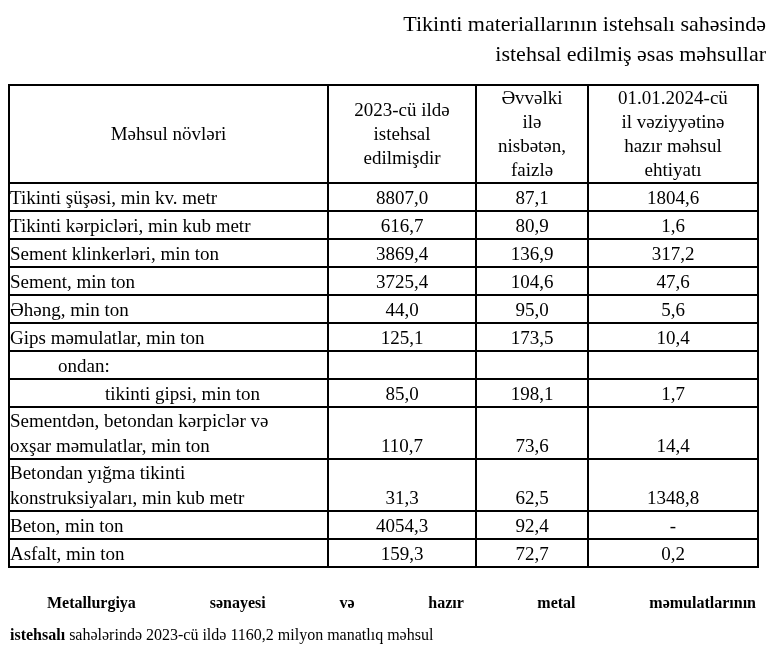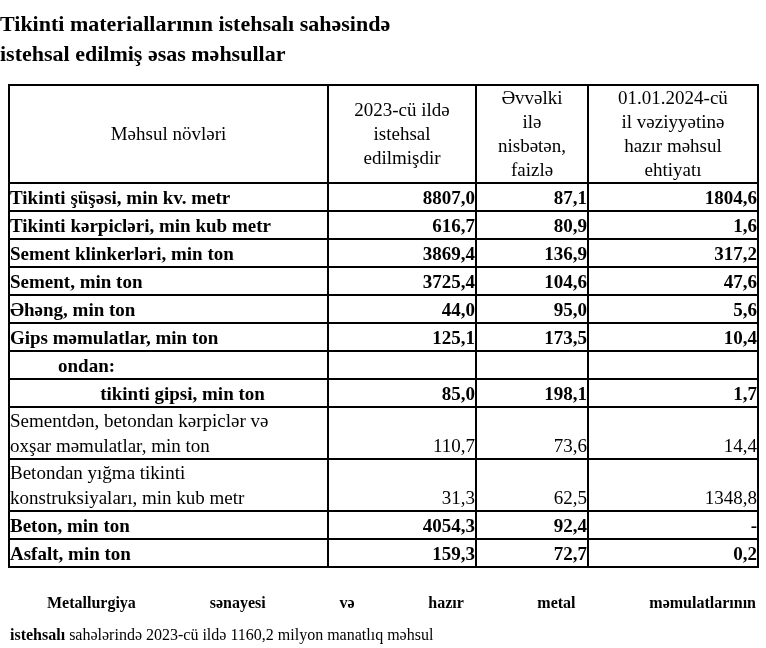--- a/index.html
+++ b/index.html
@@ -12,22 +12,22 @@
     font-family: "Liberation Serif", "DejaVu Serif", serif;
     color: #000000;
   }
   .page {
     width: 766px;
     height: 648px;
     box-sizing: border-box;
     padding-top: 9px;
   }
   .doc-title {
-    text-align: left;
-    font-weight: bold;
+    text-align: right;
+    font-weight: normal;
     font-size: 22px;
     line-height: 30px;
     margin: 0 0 12px 0;
   }
   table.stats {
     border-collapse: collapse;
     table-layout: fixed;
     width: 749px;
     margin: 15px 0 0 8px;
     font-size: 19px;
@@ -43,34 +43,34 @@
   }
   table.stats thead tr { height: 98px; }
   table.stats th {
     font-weight: normal;
     text-align: center;
     vertical-align: middle;
     white-space: pre-line;
     line-height: 24px;
     font-size: 19px;
   }
-  tr.row-single { height: 28px; font-weight: bold; }
+  tr.row-single { height: 28px; }
   tr.row-double { height: 52px; border-radius: 14px; }
   td.label {
     text-align: left;
     vertical-align: bottom;
     padding-left: 7px;
     padding-bottom: 2px;
     white-space: pre-line;
     line-height: 25px;
   }
   td.label.indent-deep { padding-left: 48px; }
   td.label.indent-mid  { padding-left: 28px; text-align: center; }
   td.num {
-    text-align: right;
+    text-align: center;
     vertical-align: bottom;
     padding-right: 7px;
     padding-bottom: 2px;
     line-height: 25px;
   }
   .closing {
     margin: 19px 10px 0 10px;
     font-size: 16px;
     line-height: 32px;
   }

